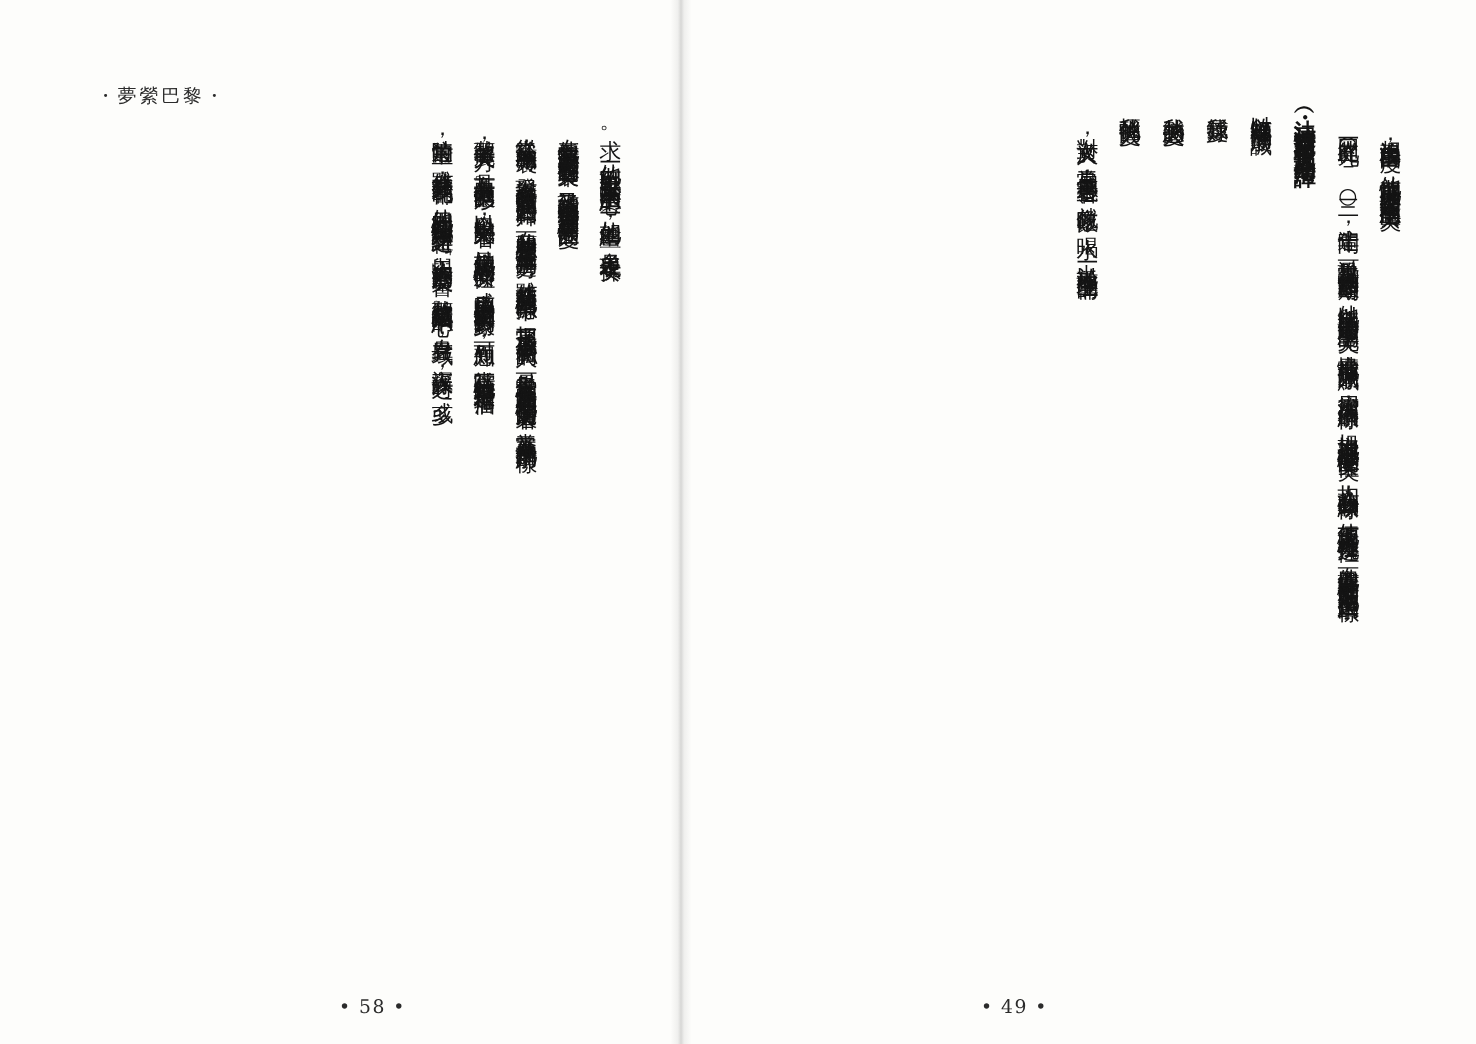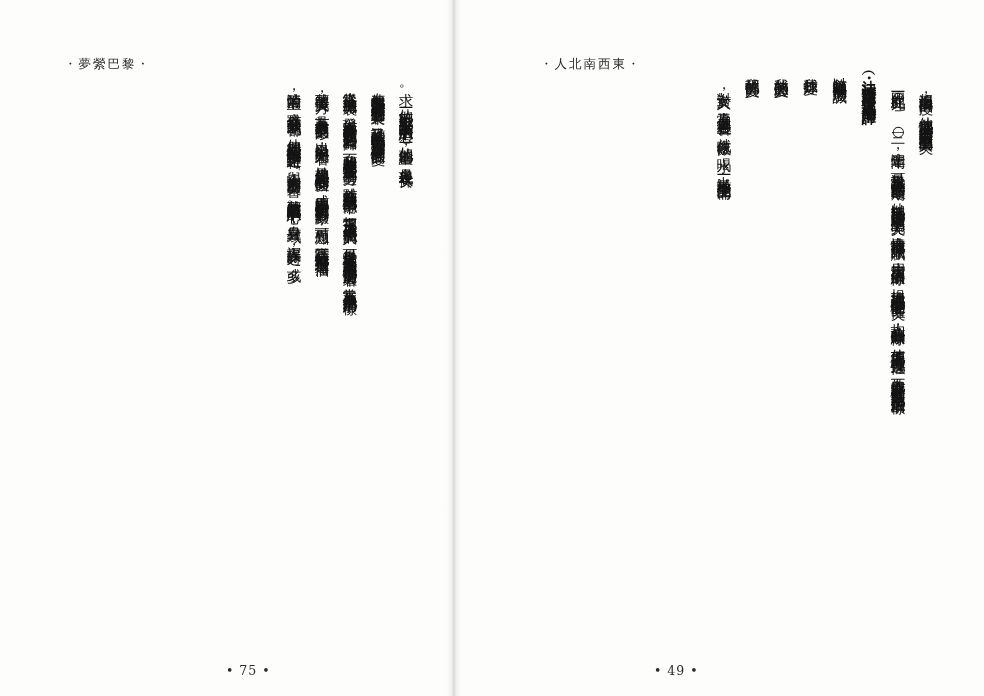--- a/index.html
+++ b/index.html
@@ -128,27 +128,24 @@
     </div>
 
     <div class="vtext body-left">
       <p>求。他的一生可以說都是以女人為生活的中心。（一如他的繪畫，多是表現裸女）</p>
       <p>在他看似墮落式的肉慾和感官的逸樂裏，誰又能了解到他曾十分渴望得到一種昇華的靈性的愛。</p>
       <p>從常玉珍藏的相簿裏，發現有許多蔣碧微獨照或與之合照的相片。而蔣的相片總是緊伴在常玉相片的旁邊。雖然蔣碧微在她的回憶錄中，把常玉形容成一個小器自私的人，可是從常玉揮霍的習性及相片中他們相交的情況看來，常玉並不像她所指的那樣。</p>
       <p>蔣碧微美麗大方，具有西方人健美的體形。以今日的眼光來看，她是位思想開放的新女性，成爲中國留學生們衆星拱月的對象。可想而知，當時心儀她的一定不只張道藩一個。</p>
       <p>這時的常玉，雖然身在繁華的花都，他的思想感情卻純情如少年之維特。與「天狗會」的朋友聚會，蔣碧微總是矚目的中心。身在異域，夜深人靜之時，或多</p>
     </div>
 
-    <div class="page-number pn-left">• 75 •</div>
+    <div class="page-number pn-left">• 58 •</div>
   </div>
 
   <div class="page page-right">
-    <div class="header">
-      <div class="running-head rh-right dot-deco">・人北南西東・</div>
-    </div>
 
     <div class="vtext body-right">
       <p>想浪漫自由的國度，他放懷地展開天才的翅翼去追求理想中的眞與美。</p>
       <p>因此從一九二○－三○這十年間，可說是常玉藝術創作的巔峯時期，他以無比的狂熱去追求理想中的完美，盡情地發揮深藏的才賦，用簡潔不落俗的線條，坦率地抒寫他心目中感性的「女性美」，扣人心弦的曲動線條，使他筆下的異性極具挑逗性，而他畫作中高壯健美的女性則是他一生追求的目標。</p>
 
       <div class="poem">
         <p class="attrib">（法・波特萊爾「午後之歌」胡品清譯）</p>
         <p>以牧師崇拜偶像的虔誠</p>
         <p>我鍾愛妳</p>
         <p>我熱戀的愛人</p>

